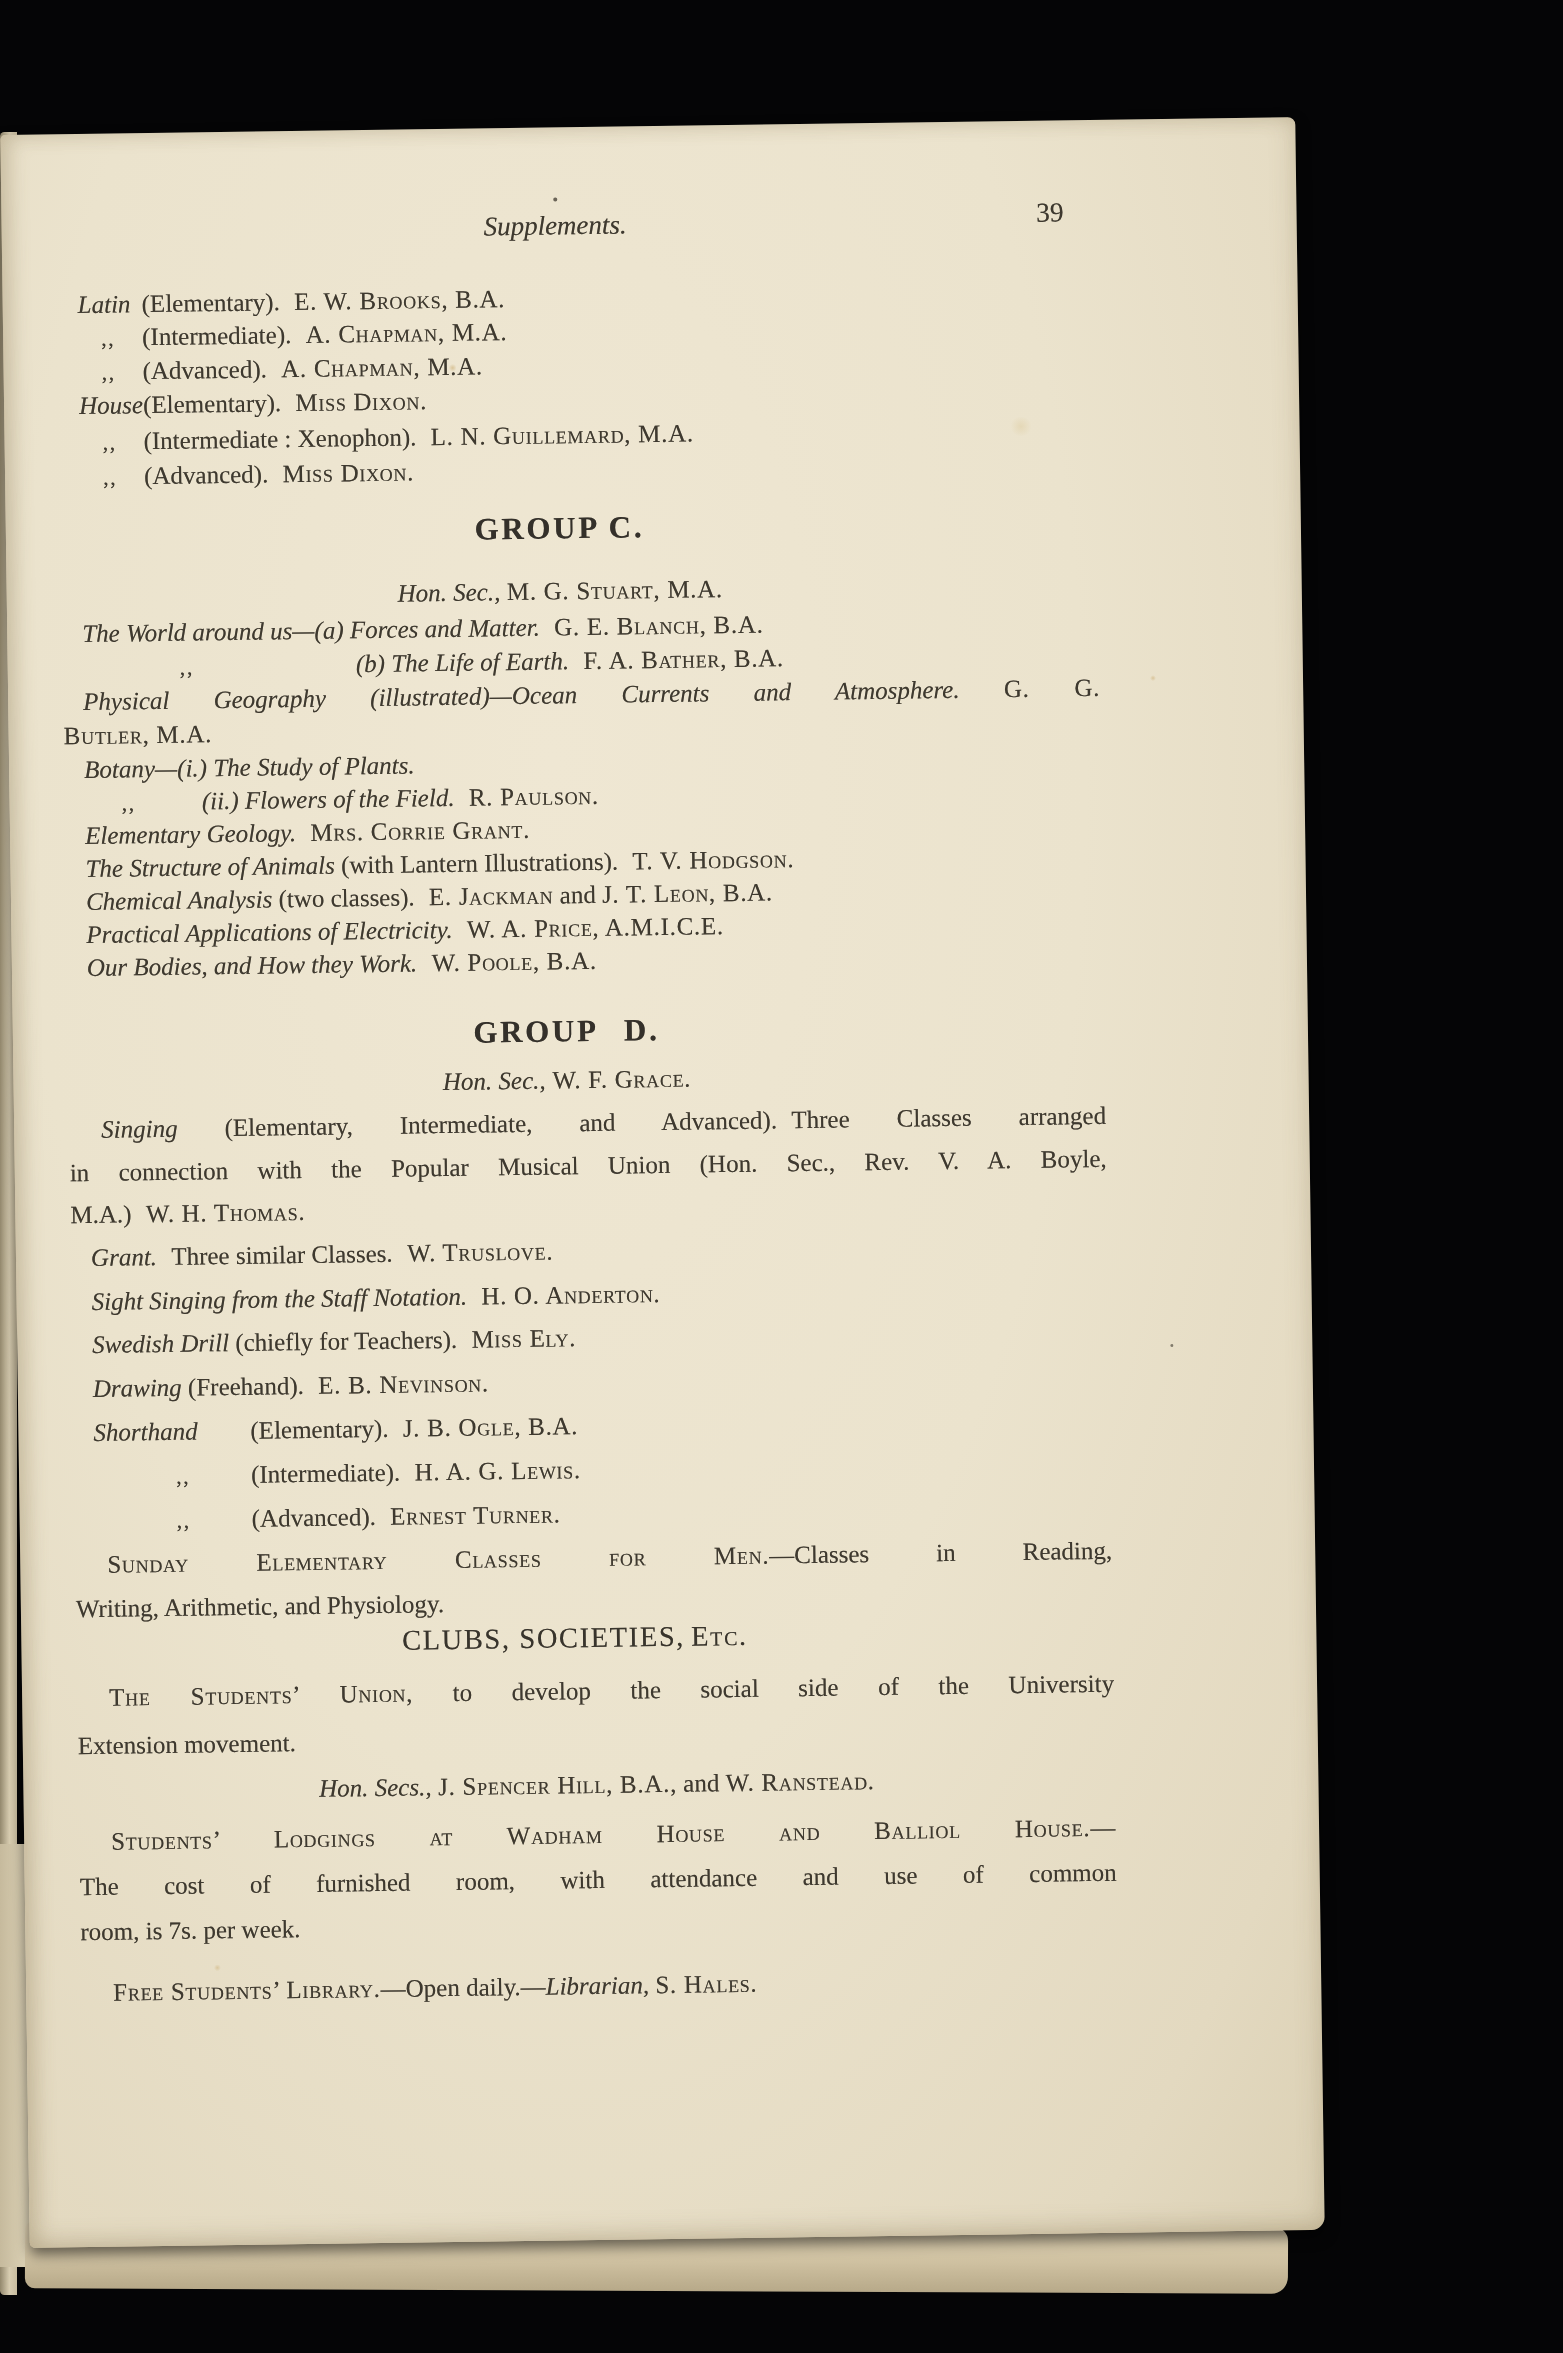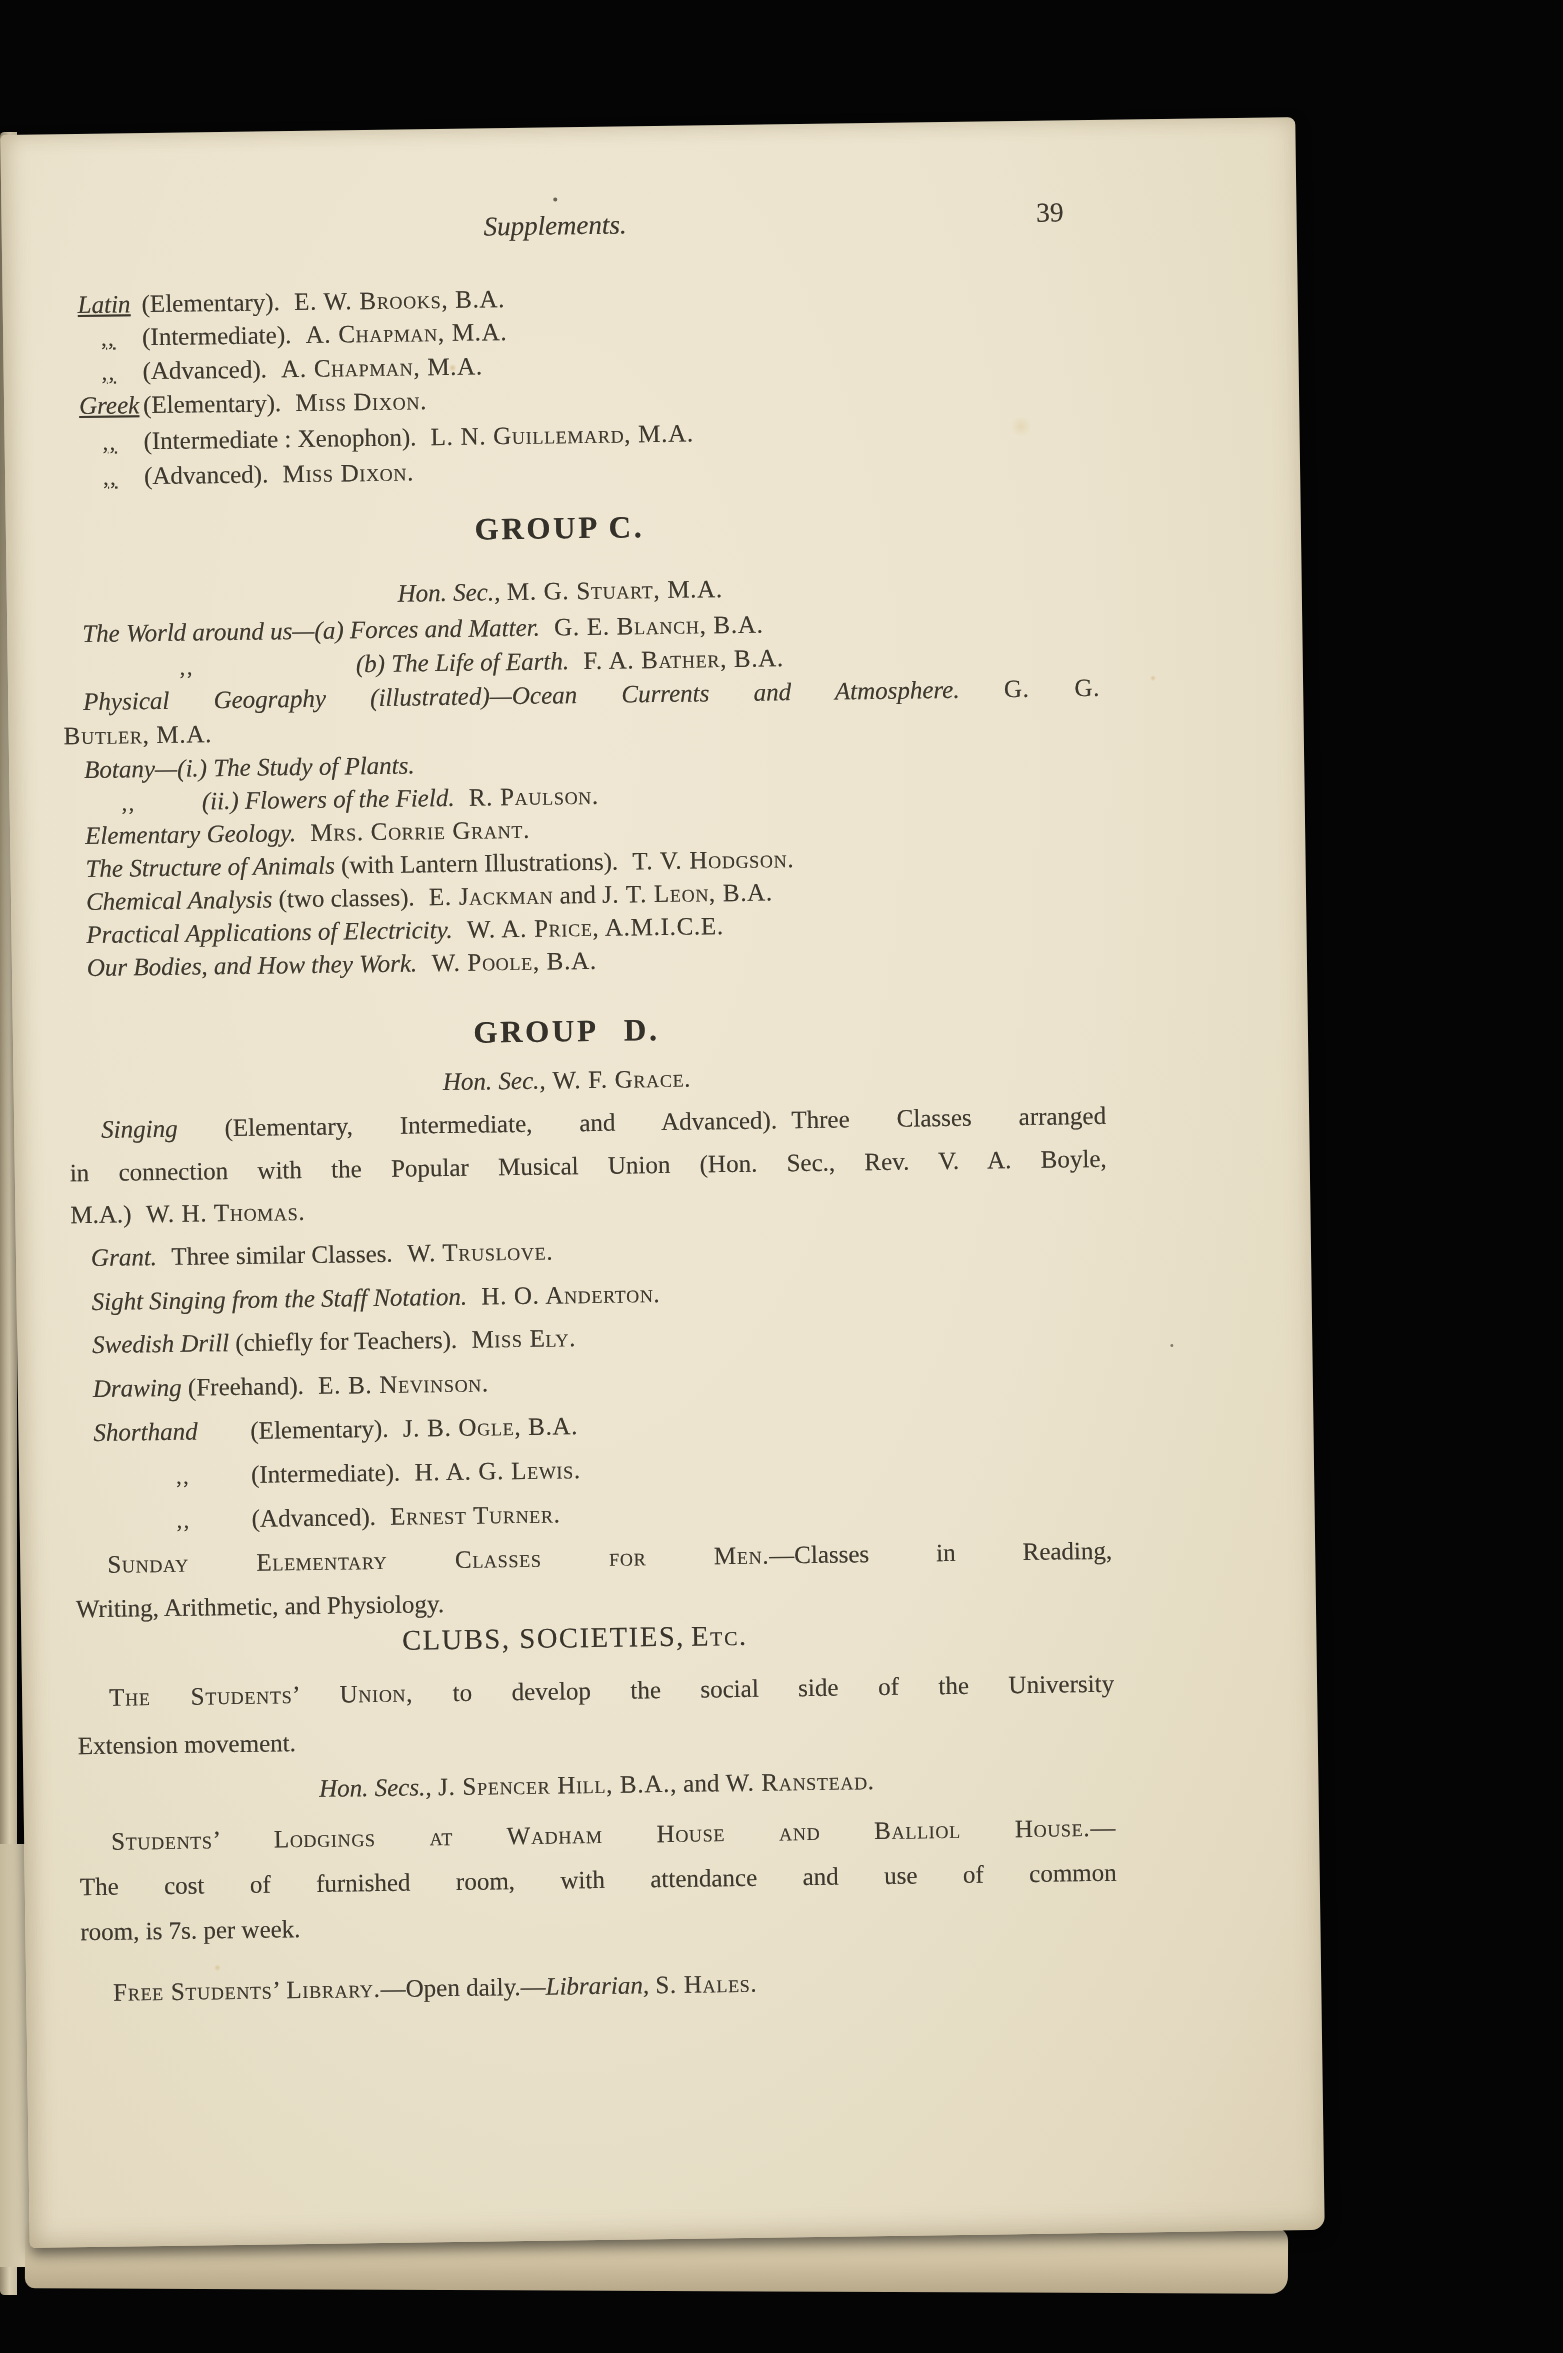--- a/index.html
+++ b/index.html
@@ -44,21 +44,21 @@
   .ind36{text-indent:20px;}
   .ind58{text-indent:32px;}
   .j{text-align:justify;text-align-last:justify;white-space:normal;}
   .center{text-align:center;}
   .shift{transform:translateX(-20px);}
   .it{font-style:italic;}
   .sc{font-variant:small-caps;letter-spacing:0.7px;}
   .rm{font-style:normal;}
   .g{display:inline-block;width:14.3px;}
   .g2{display:inline-block;width:6.6px;}
-  .sub{display:inline-block;width:64px;text-decoration:underline;}
+  .sub{display:inline-block;width:64px;}
   .sub4{display:inline-block;width:157px;}
   .dit{padding-left:23px;box-sizing:border-box;font-size:22px;letter-spacing:1.6px;}
   .dit2{display:inline-block;font-size:22px;letter-spacing:1.6px;}
   .dit3{padding-left:82px;box-sizing:border-box;font-size:22px;letter-spacing:1.6px;}
   .h-group{font-weight:bold;font-size:31px;letter-spacing:2.7px;color:#34302a;}
   .wd{word-spacing:16.5px;}
   .h-clubs{font-size:28.5px;letter-spacing:1.6px;color:#38342c;}
   .header-title{font-size:27px;}
   .pagenum{font-size:27.4px;text-align:right;padding-right:30px;box-sizing:border-box;}
   
@@ -86,21 +86,21 @@
   <div class="stain ink2"></div>
 
   <div class="content">
 
     <div class="line center shift header-title" style="top:82px"><span class="it">Supplements.</span></div>
     <div class="line pagenum" style="top:76px">39</div>
 
     <div class="line list" style="top:154px"><span class="sub"><span class="it">Latin</span></span><span class="rm">(Elementary).</span><span class="g"></span><span class="sc">E. W. Brooks, B.A.</span></div>
     <div class="line list" style="top:187px"><span class="sub dit">,,</span><span class="rm">(Intermediate).</span><span class="g"></span><span class="sc">A. Chapman, M.A.</span></div>
     <div class="line list" style="top:221px"><span class="sub dit">,,</span><span class="rm">(Advanced).</span><span class="g"></span><span class="sc">A. Chapman, M.A.</span></div>
-    <div class="line list" style="top:255px"><span class="sub"><span class="it">Greek</span></span><span class="rm">(Elementary).</span><span class="g"></span><span class="sc">Miss Dixon.</span></div>
+    <div class="line list" style="top:255px"><span class="sub"><span class="it">House</span></span><span class="rm">(Elementary).</span><span class="g"></span><span class="sc">Miss Dixon.</span></div>
     <div class="line list" style="top:291px"><span class="sub dit">,,</span><span class="rm">(Intermediate : Xenophon).</span><span class="g"></span><span class="sc">L. N. Guillemard, M.A.</span></div>
     <div class="line list" style="top:326px"><span class="sub dit">,,</span><span class="rm">(Advanced).</span><span class="g"></span><span class="sc">Miss Dixon.</span></div>
 
     <div class="line center shift" style="top:384px"><span class="h-group">GROUP C.</span></div>
     <div class="line center shift" style="top:447px"><span class="it">Hon. Sec.,</span><span class="g2"></span><span class="sc">M. G. Stuart, M.A.</span></div>
 
     <div class="line list" style="top:483px"><span class="it">The World around us—(a) Forces and Matter.</span><span class="g"></span><span class="sc">G. E. Blanch, B.A.</span></div>
     <div class="line" style="top:517px"><span class="dit2" style="margin-left:117px">,,</span><span class="it" style="margin-left:162px">(b) The Life of Earth.</span><span class="g"></span><span class="sc">F. A. Bather, B.A.</span></div>
     <div class="line j ind36" style="top:551px"><span class="it">Physical Geography (illustrated)—Ocean Currents and Atmosphere.</span> <span class="sc">G. G.</span></div>
     <div class="line" style="top:585px"><span class="sc">Butler, M.A.</span></div>

